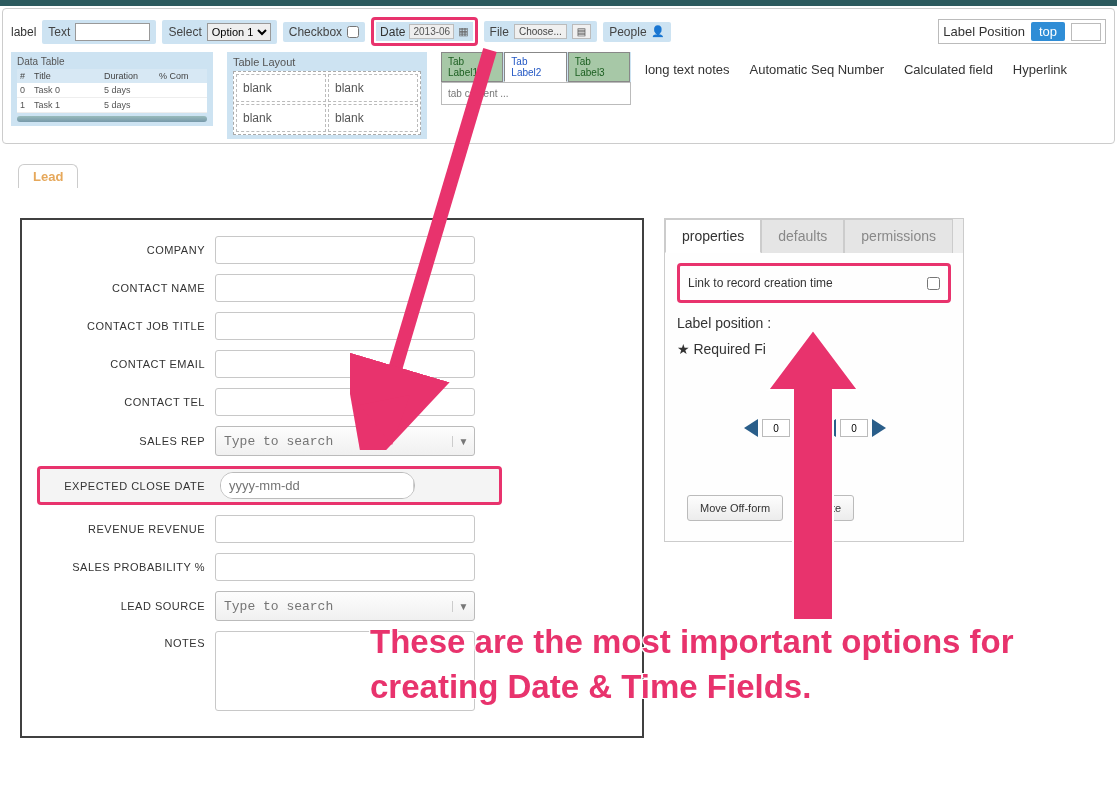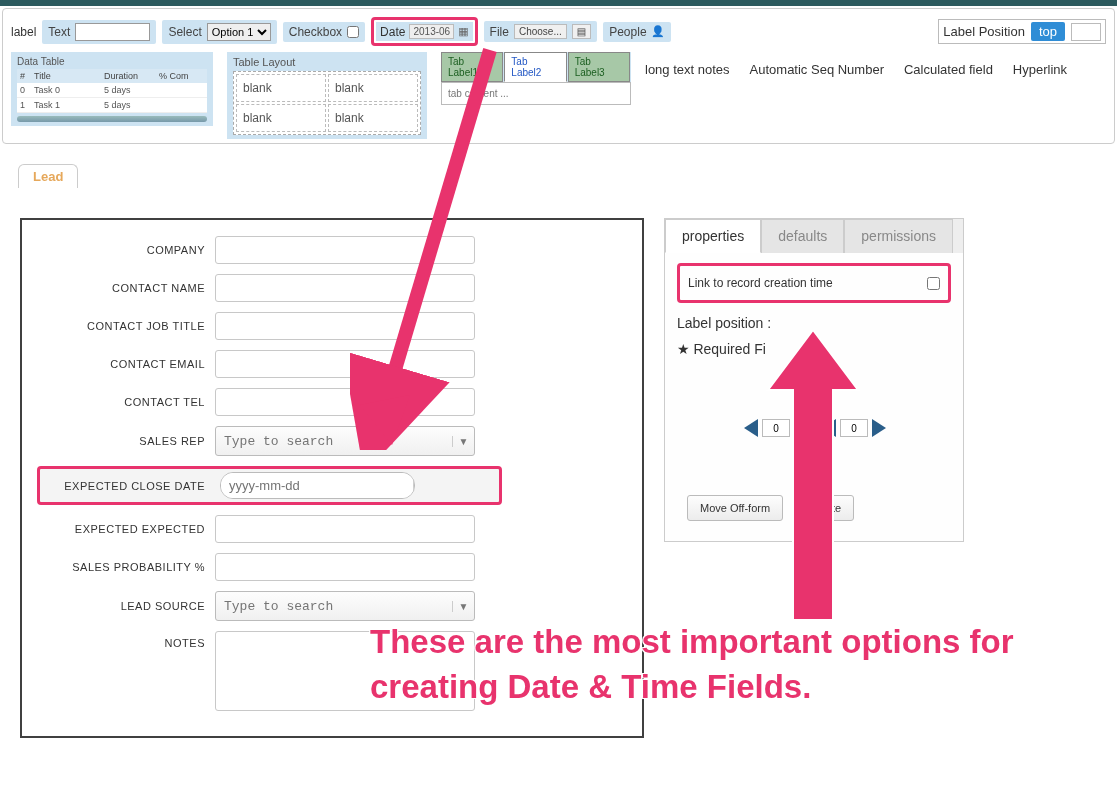--- a/index.html
+++ b/index.html
@@ -469,21 +469,21 @@
       <div class="date-row-wrap">
         <div class="form-label" style="width:172px;">EXPECTED CLOSE DATE</div>
         <div class="date-input-group">
           <input placeholder="yyyy-mm-dd" style="">
           <div class="date-cal-btn">▦</div>
         </div>
       </div>
     </div>
 
     <div class="form-row">
-      <div class="form-label">EXPECTED EXPECTED</div>
+      <div class="form-label">REVENUE REVENUE</div>
       <input class="form-input" style="">
     </div>
     <div class="form-row">
       <div class="form-label">SALES PROBABILITY %</div>
       <input class="form-input" style="">
     </div>
     <div class="form-row">
       <div class="form-label">LEAD SOURCE</div>
       <div class="form-select-wrap">
         <input placeholder="Type to search" style="">

